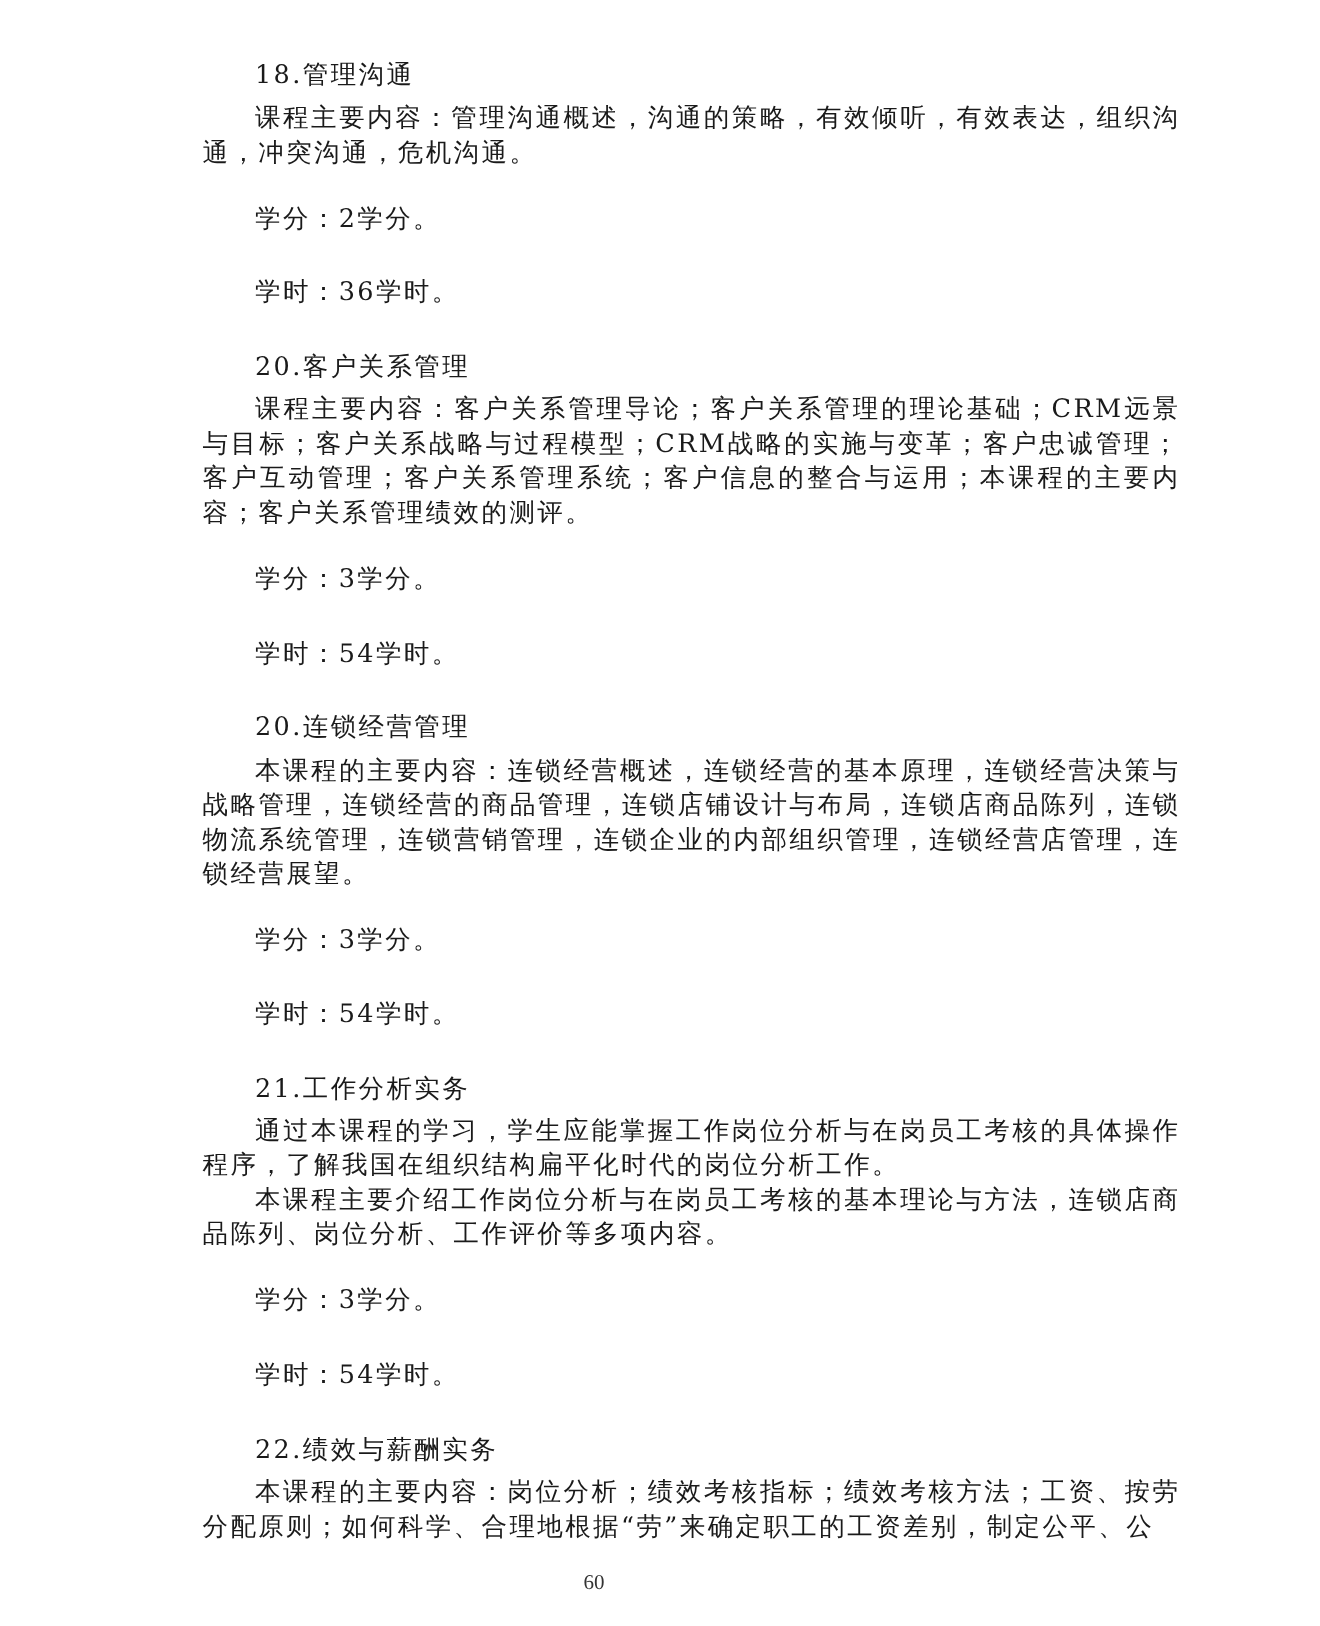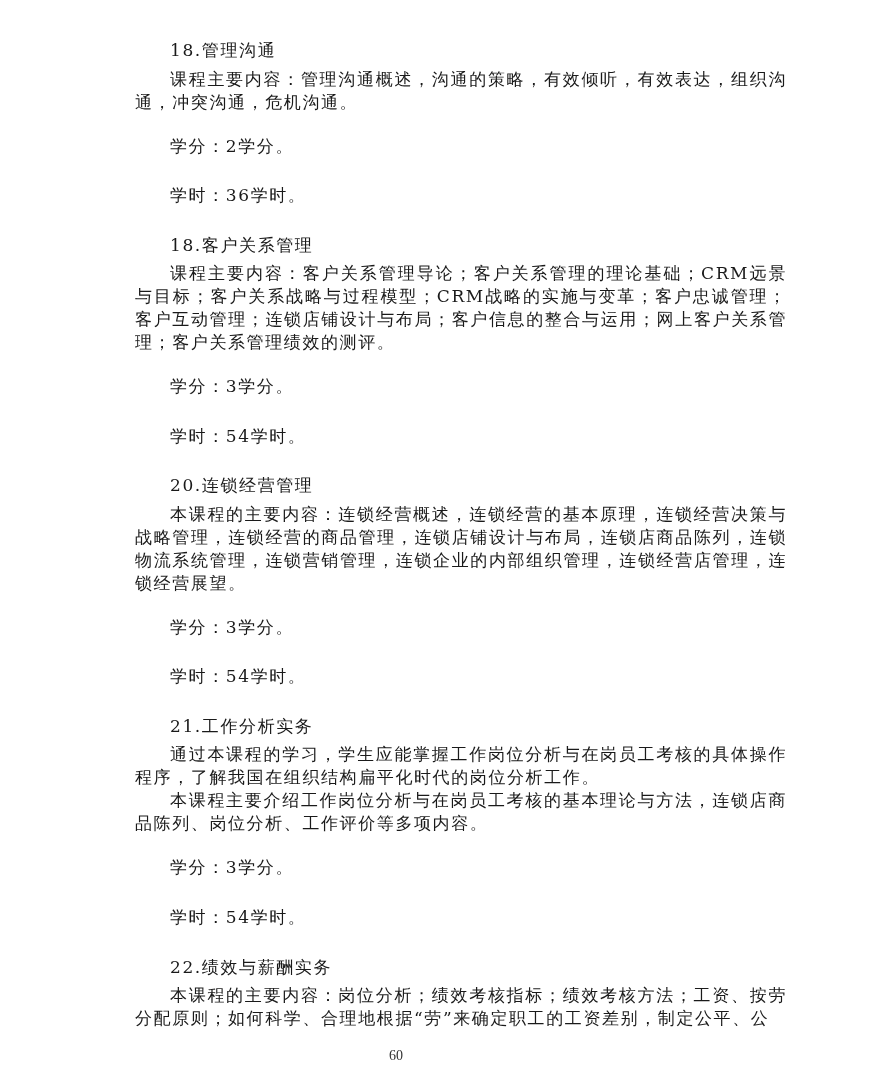--- a/index.html
+++ b/index.html
@@ -16,22 +16,22 @@
 </head>
 <body>
 
 <div class="page">
 
   <div class="line indent">18.管理沟通</div>
   <p class="p">课程主要内容：管理沟通概述，沟通的策略，有效倾听，有效表达，组织沟通，冲突沟通，危机沟通。</p>
   <div class="line indent">学分：2学分。</div>
   <div class="line indent">学时：36学时。</div>
 
-  <div class="line indent">18.客户关系管理</div>
-  <p class="p">课程主要内容：客户关系管理导论；客户关系管理的理论基础；CRM远景与目标；客户关系战略与过程模型；CRM战略的实施与变革；客户忠诚管理；客户互动管理；连锁店铺设计与布局；客户信息的整合与运用；网上客户关系管理；客户关系管理绩效的测评。</p>
+  <div class="line indent">20.客户关系管理</div>
+  <p class="p">课程主要内容：客户关系管理导论；客户关系管理的理论基础；CRM远景与目标；客户关系战略与过程模型；CRM战略的实施与变革；客户忠诚管理；客户互动管理；客户关系管理系统；客户信息的整合与运用；本课程的主要内容；客户关系管理绩效的测评。</p>
   <div class="line indent">学分：3学分。</div>
   <div class="line indent">学时：54学时。</div>
 
   <div class="line indent">20.连锁经营管理</div>
   <p class="p">本课程的主要内容：连锁经营概述，连锁经营的基本原理，连锁经营决策与战略管理，连锁经营的商品管理，连锁店铺设计与布局，连锁店商品陈列，连锁物流系统管理，连锁营销管理，连锁企业的内部组织管理，连锁经营店管理，连锁经营展望。</p>
   <div class="line indent">学分：3学分。</div>
   <div class="line indent">学时：54学时。</div>
 
   <div class="line indent">21.工作分析实务</div>
   <p class="p">通过本课程的学习，学生应能掌握工作岗位分析与在岗员工考核的具体操作程序，了解我国在组织结构扁平化时代的岗位分析工作。</p>

